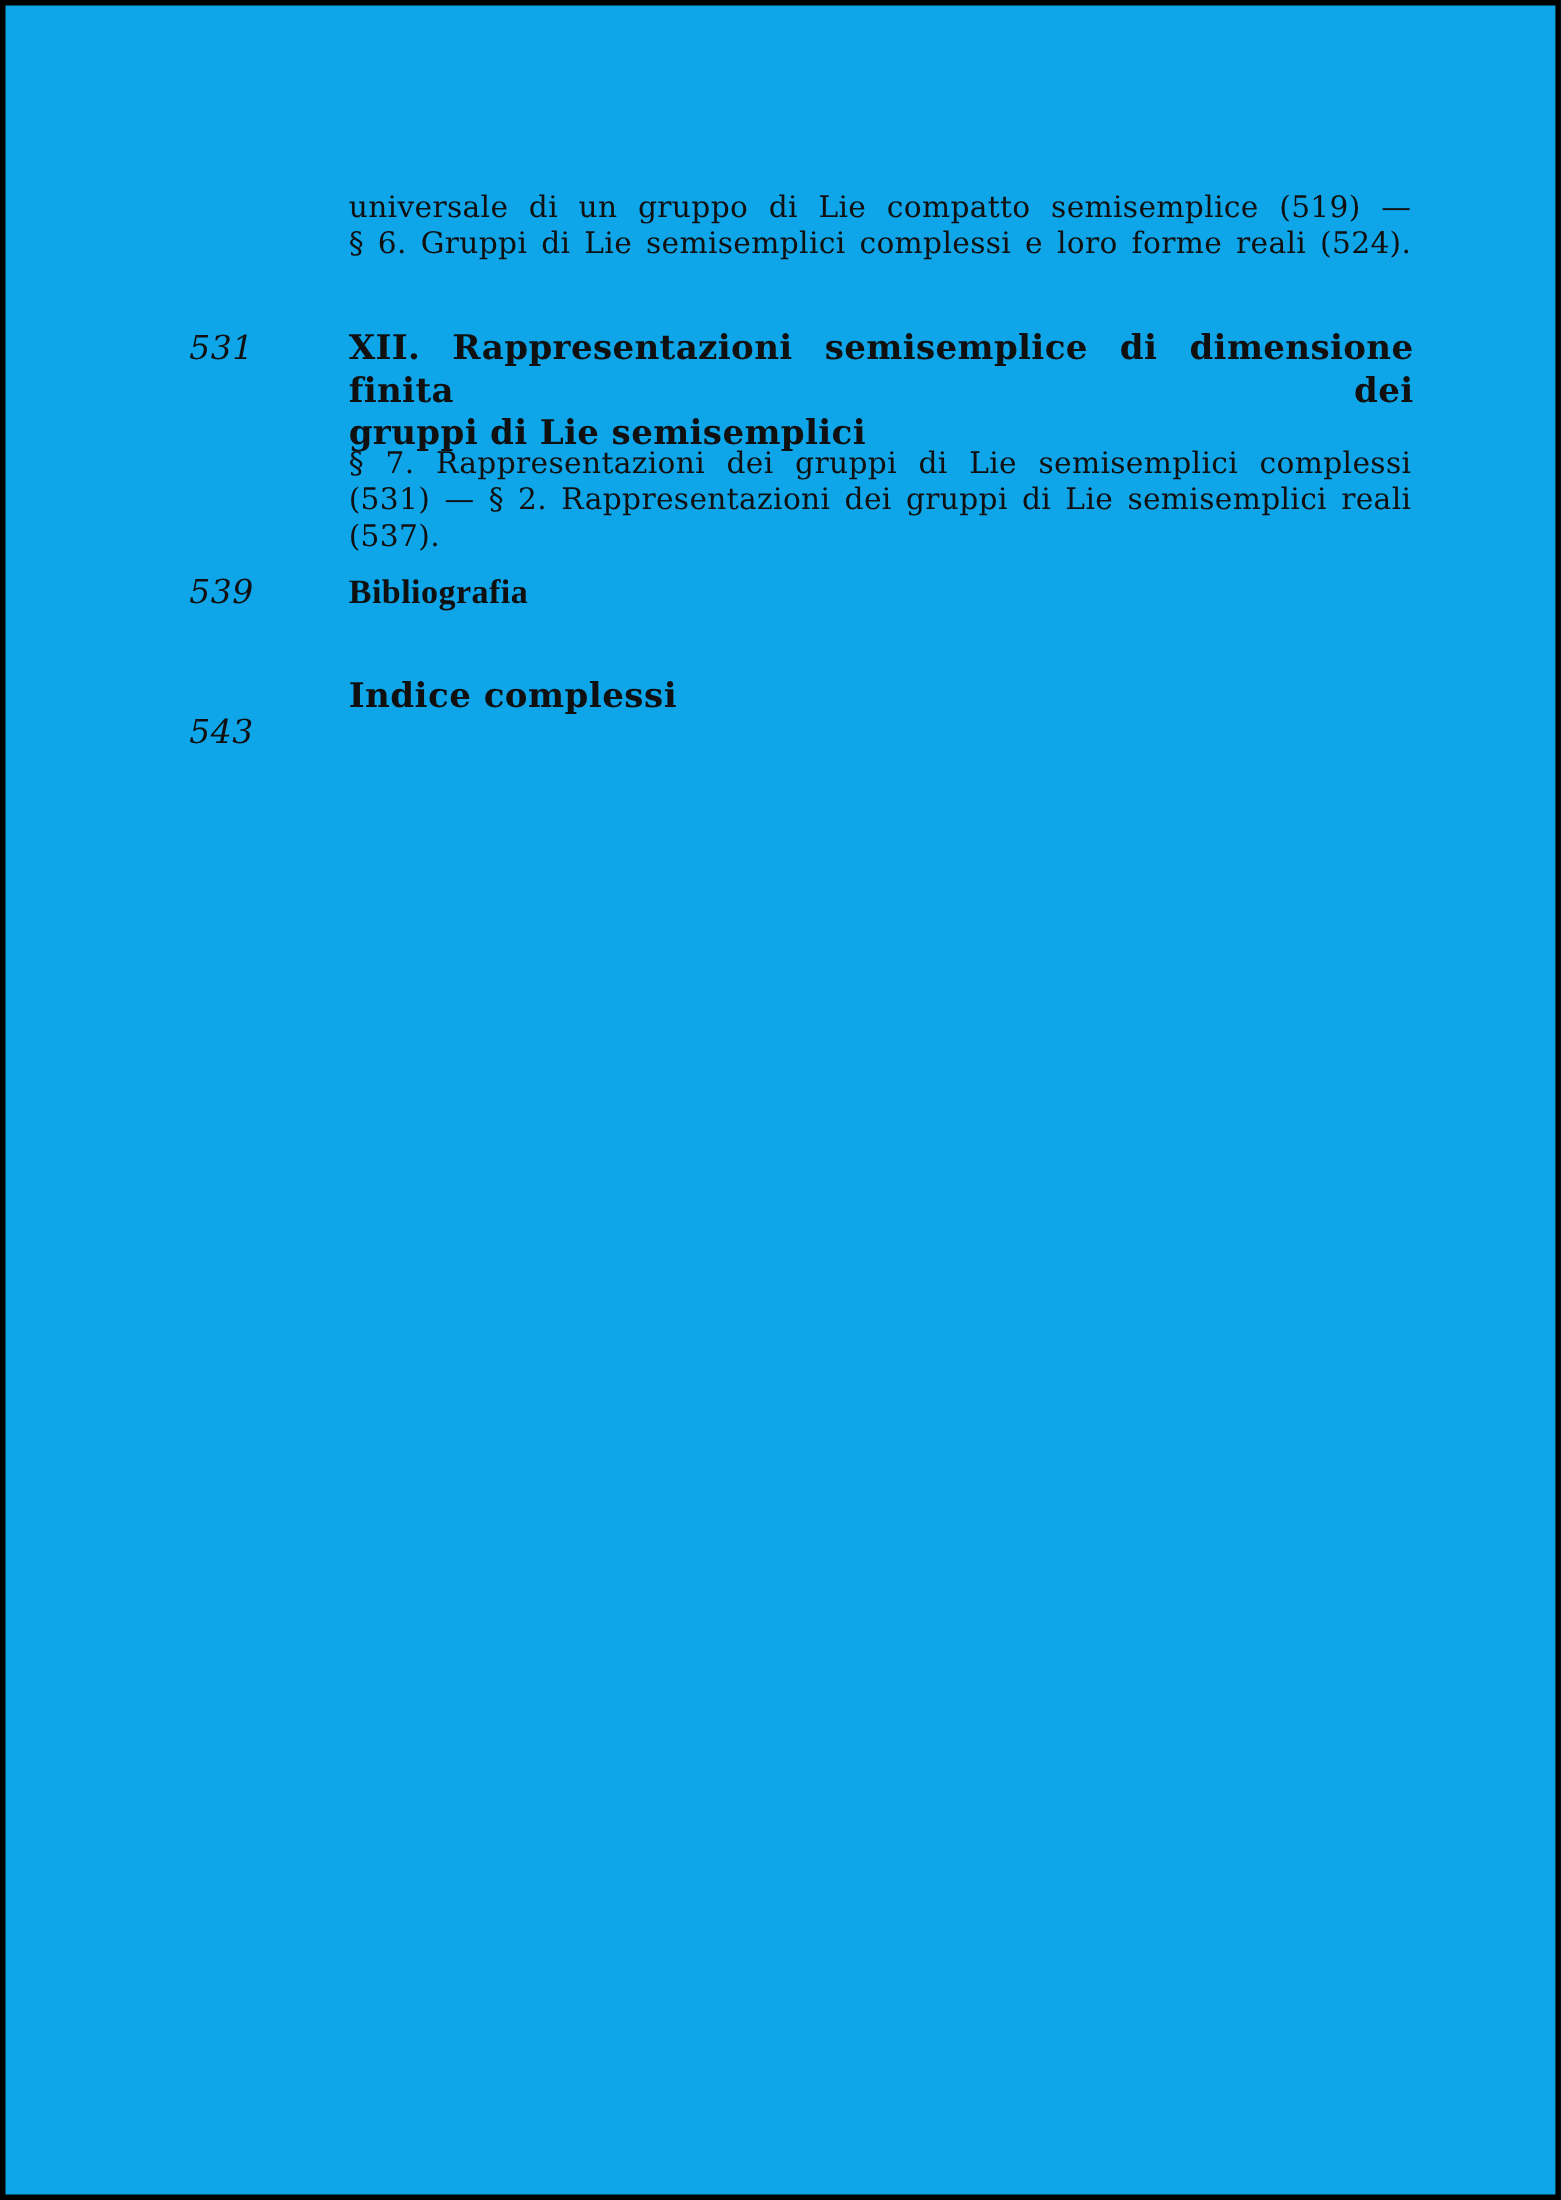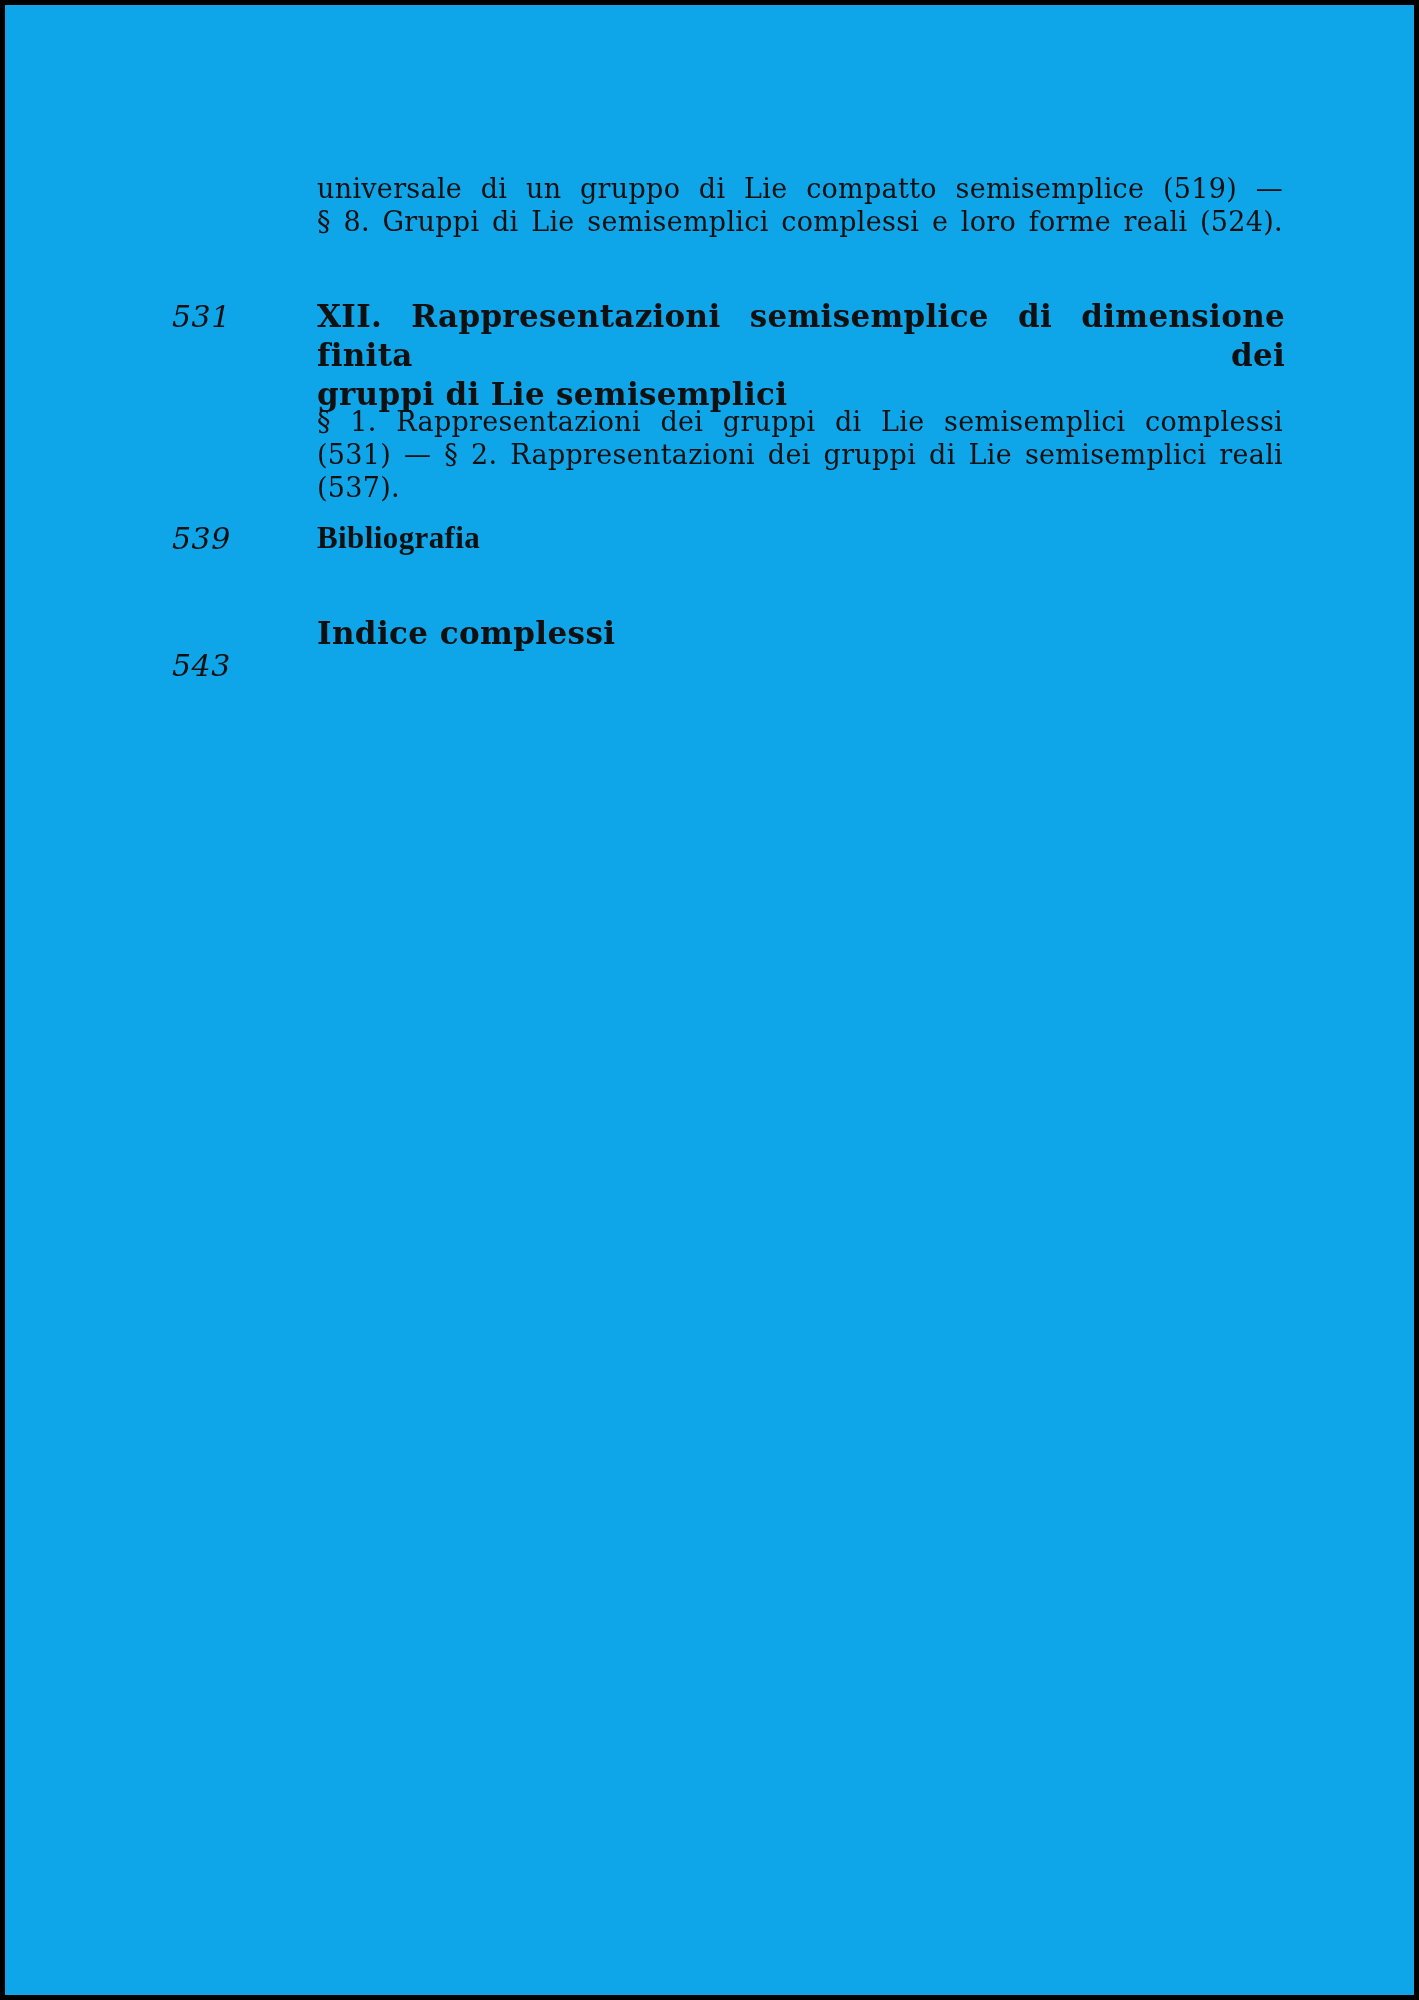--- a/index.html
+++ b/index.html
@@ -79,32 +79,32 @@
   .label-biblio { top: 515px; font-family: Liberation Serif, serif; }
   .label-index  { top: 610px; }
 </style>
 </head>
 <body>
 
 <div class="page">
 
   <div class="body-par cont-par">
     <div class="line">universale di un gruppo di Lie compatto semisemplice (519) —</div>
-    <div class="line">§ 8. Gruppi di Lie semisemplici complessi e loro forme reali (524).</div>
+    <div class="line">§ 6. Gruppi di Lie semisemplici complessi e loro forme reali (524).</div>
   </div>
 
   <div class="page-num num-chapter">531</div>
 
   <div class="chapter-title">
     <div class="line-just">XII. Rappresentazioni semisemplice di dimensione finita dei</div>
     <div class="line-plain">gruppi di Lie semisemplici</div>
   </div>
 
   <div class="body-par section-par">
-    <div class="line">§ 1. Rappresentazioni dei gruppi di Lie semisemplici complessi</div>
+    <div class="line">§ 7. Rappresentazioni dei gruppi di Lie semisemplici complessi</div>
     <div class="line">(531) — § 2. Rappresentazioni dei gruppi di Lie semisemplici reali (537).</div>
   </div>
 
   <div class="page-num num-biblio">539</div>
   <div class="entry-label label-biblio">Bibliografia</div>
 
   <div class="page-num num-index">543</div>
   <div class="entry-label label-index">Indice complessi</div>
 
 </div>

